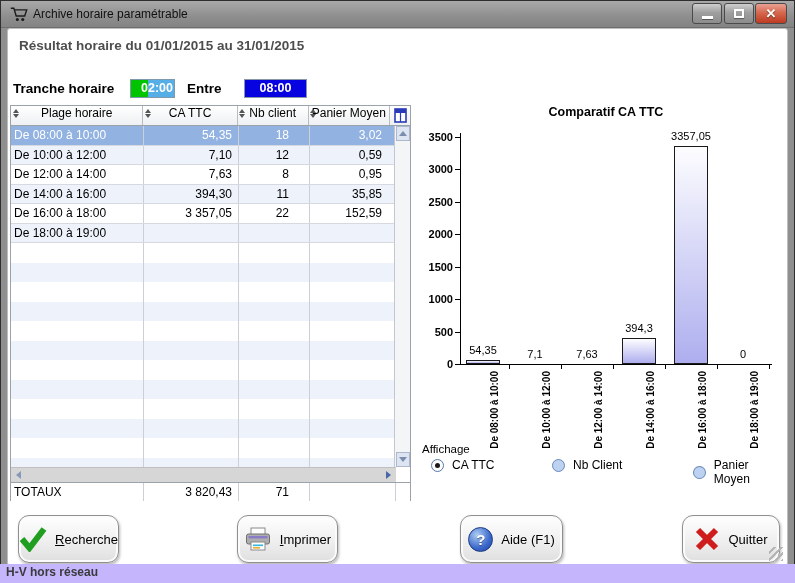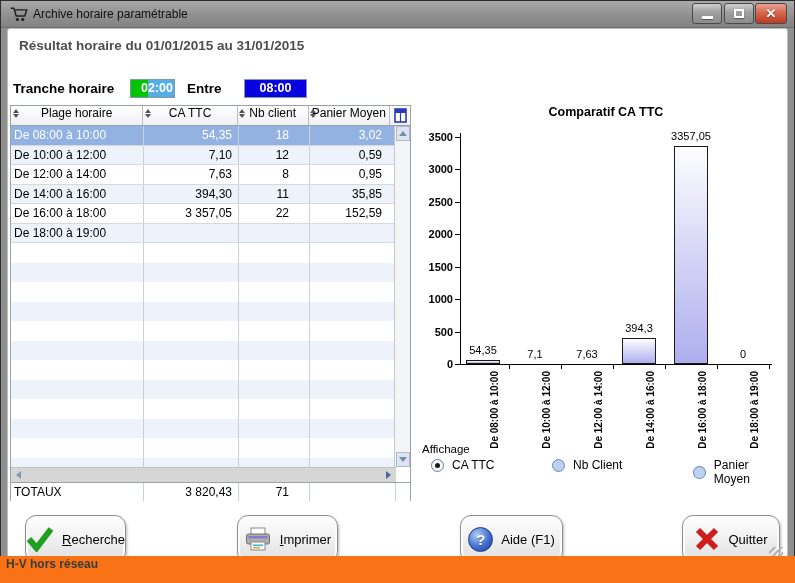--- a/index.html
+++ b/index.html
@@ -99,33 +99,33 @@
   .radio.on { background:#fdfdfd; border-color:#5878a8; }
   .radio.on .dot { width:5px; height:5px; border-radius:50%; background:#1a1a1a; }
   .radio-item .rlab { font-size:12px; color:#000; }
 
   
   .btn { position:absolute; top:486px; height:48px; border:1px solid #8f8f8f; border-radius:11px;
          background:linear-gradient(#ffffff,#efefef 55%,#dfdfdf);
          box-shadow:inset 0 0 0 2px #fbfbfb, 1px 2px 3px rgba(0,0,0,.28);
          display:flex; align-items:center; justify-content:center; gap:8px; font-size:13px; color:#000; cursor:default; }
   .btn .bicon { flex:0 0 auto; display:flex; align-items:center; }
-  .btn-recherche { left:10px;  width:101px;margin-left:7px; }
+  .btn-recherche { left:10px;  width:101px; }
   .btn-imprimer  { left:229px; width:101px; }
   .btn-aide      { left:452px; width:103px; }
   .btn-quitter   { left:674px; width:98px; }
   .help-ball { width:25px; height:25px; border-radius:50%; border:1px solid #1a3a80;
                background:radial-gradient(circle at 35% 30%, #aecdf4, #3b68cc 60%, #1d44a0);
                color:#fff; font-weight:bold; font-size:15px; display:flex; align-items:center; justify-content:center;
                text-shadow:0 1px 1px rgba(0,0,0,.4); }
   .grip { position:absolute; right:4px; bottom:4px; width:14px; height:14px;
           background:repeating-linear-gradient(135deg, transparent 0 3px, #b5b5b5 3px 5px); }
 
   
-  .behind { position:absolute; left:0; right:0; bottom:0; height:27px; background:#f97316; overflow:hidden; }
+  .behind { position:absolute; left:0; right:0; bottom:0; height:19px; background:#c4b5fd; overflow:hidden; }
   .behind .btxt { position:absolute; left:6px; top:1px; font-size:12px; font-weight:bold; color:#3a3a3a; }
 </style>
 </head>
 <body>
 
 <div class="screen">
   <div class="window">
 
     <div class="titlebar">
       <svg class="app-icon" viewBox="0 0 24 22">

